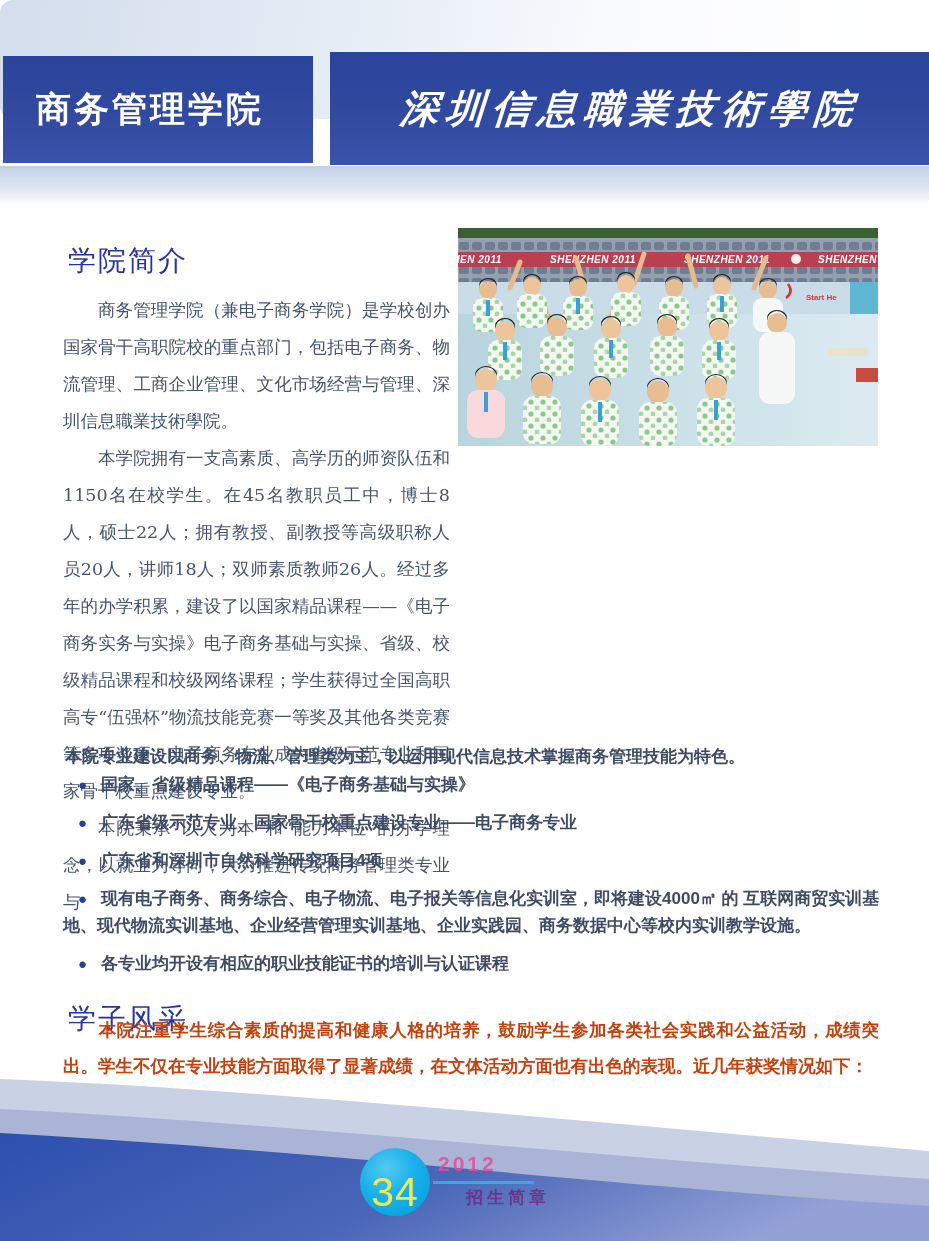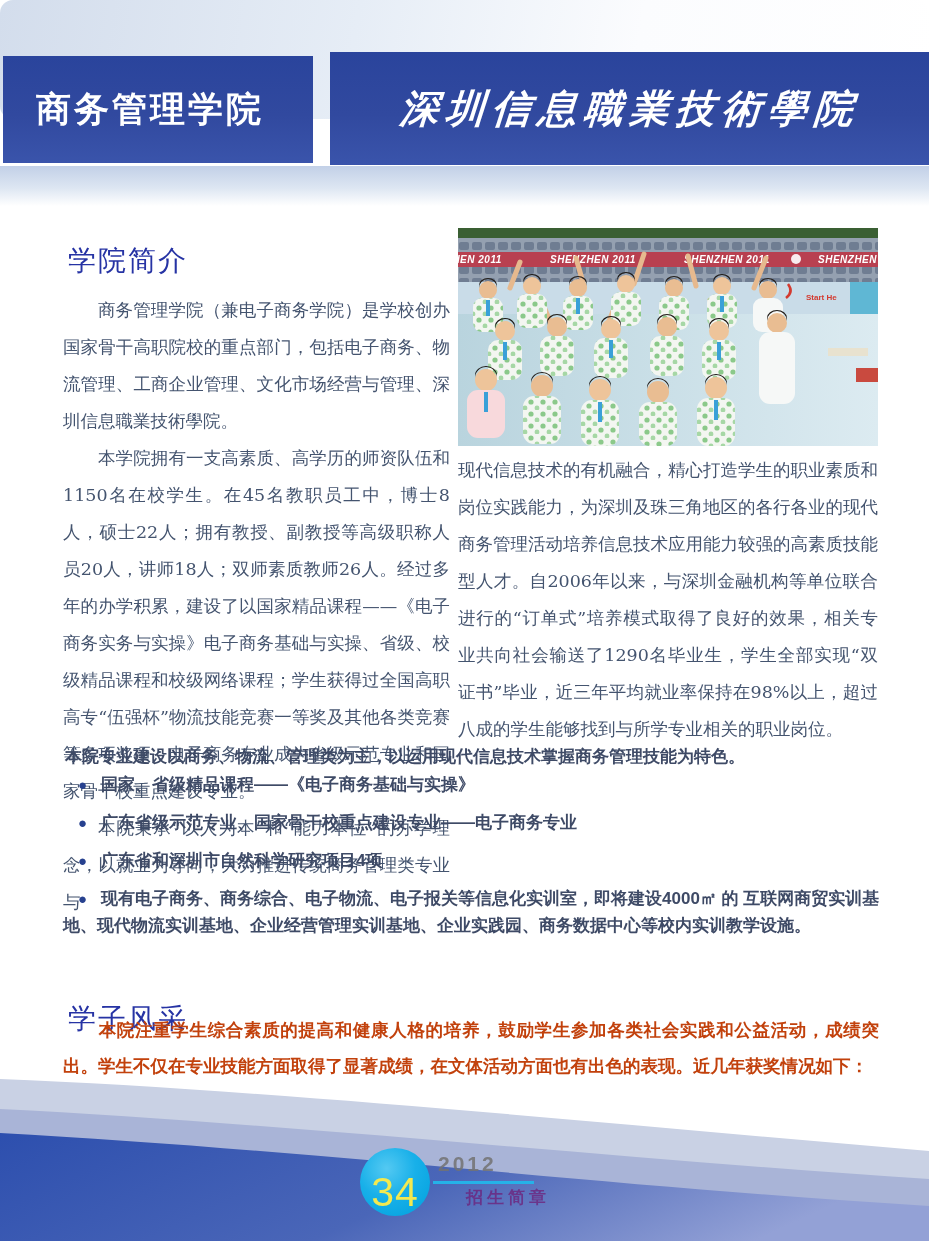--- a/index.html
+++ b/index.html
@@ -48,21 +48,21 @@
   .stu-para{position:absolute;left:63px;top:1012px;width:816px;margin:0;
     color:#c2410c;font-size:17.5px;font-weight:bold;line-height:36px;text-align:justify;}
   .stu-para .ind{display:inline-block;width:2em;}
 
   
   .foot-waves{position:absolute;left:0;top:1071px;width:929px;height:170px;}
   .page-badge{position:absolute;left:360px;top:1148px;width:70px;height:68px;border-radius:50%;
     background:radial-gradient(circle at 38% 30%,#54c9f2 0%,#18b0e9 45%,#009fdd 100%);
     display:flex;align-items:flex-end;justify-content:center;}
   .page-num{color:#f3e94f;font-size:41px;letter-spacing:1px;}
-  .foot-year{position:absolute;left:438px;top:1152px;color:#737373;opacity:.85;
+  .foot-year{position:absolute;left:438px;top:1152px;color:#ec4899;opacity:.85;
     font-size:21px;font-weight:bold;letter-spacing:3px;}
   .foot-line{position:absolute;left:433px;top:1181px;width:101px;height:3px;background:#25b2e8;}
   .foot-booklet{position:absolute;left:466px;top:1186px;color:#701a75;opacity:.7;
     font-size:17px;font-weight:bold;letter-spacing:4px;}
 </style>
 </head>
 <body>
 
 <div class="page">
 
@@ -239,30 +239,28 @@
               <circle cx="14" cy="12" r="11" fill="#eec49a"></circle>
               <path d="M3,10 a11,11 0 0 1 22,0 l0,-3 a11,9 0 0 0 -22,0 Z" fill="#1f1b18"></path>
               <rect x="-5" y="22" width="38" height="48" rx="11" fill="url(#jacket)"></rect>
               <rect x="12" y="24" width="4" height="20" fill="#3aa0d8"></rect>
             </g>
         </g>
       </g>
     </svg>
   </div>
 
-  <div class="col-right kai">
-    <p>现代信息技术的有机融合，精心打造学生的职业素质和岗位实践能力，为深圳及珠三角地区的各行各业的现代商务管理活动培养信息技术应用能力较强的高素质技能型人才。自2006年以来，与深圳金融机构等单位联合进行的“订单式”培养模式取得了良好的效果，相关专业共向社会输送了1290名毕业生，学生全部实现“双证书”毕业，近三年平均就业率保持在98%以上，超过八成的学生能够找到与所学专业相关的职业岗位。</p>
-  </div>
 
   <p class="feat-intro">本院专业建设以商务、物流、管理类为主，以运用现代信息技术掌握商务管理技能为特色。</p>
   <ul class="feat-list">
     <li><span class="dot">●</span><span>国家、省级精品课程——《电子商务基础与实操》</span></li>
     <li><span class="dot">●</span><span>广东省级示范专业、国家骨干校重点建设专业——电子商务专业</span></li>
     <li><span class="dot">●</span><span>广东省和深圳市自然科学研究项目4项</span></li>
     <li><span class="dot">●</span><span>现有电子商务、商务综合、电子物流、电子报关等信息化实训室，即将建设4000㎡ 的 互联网商贸实训基地、现代物流实训基地、企业经营管理实训基地、企业实践园、商务数据中心等校内实训教学设施。</span></li>
+    <li><span class="dot">●</span><span>各专业均开设有相应的职业技能证书的培训与认证课程</span></li>
   </ul>
 
   <h2 class="sec-h h-students">学子风采</h2>
   <p class="stu-para"><span class="ind"></span><span>本院注重学生综合素质的提高和健康人格的培养，鼓励学生参加各类社会实践和公益活动，成绩突出。学生不仅在专业技能方面取得了显著成绩，在文体活动方面也有出色的表现。近几年获奖情况如下：</span></p>
 
   <svg class="foot-waves" width="929" height="170" viewBox="0 0 929 170" xmlns="http://www.w3.org/2000/svg">
     <defs>
       <linearGradient id="footGrad" x1="0" y1="0" x2="1" y2="0.25">
         <stop offset="0" stop-color="#2d4fae"></stop>
         <stop offset="0.55" stop-color="#4a66b8"></stop>

